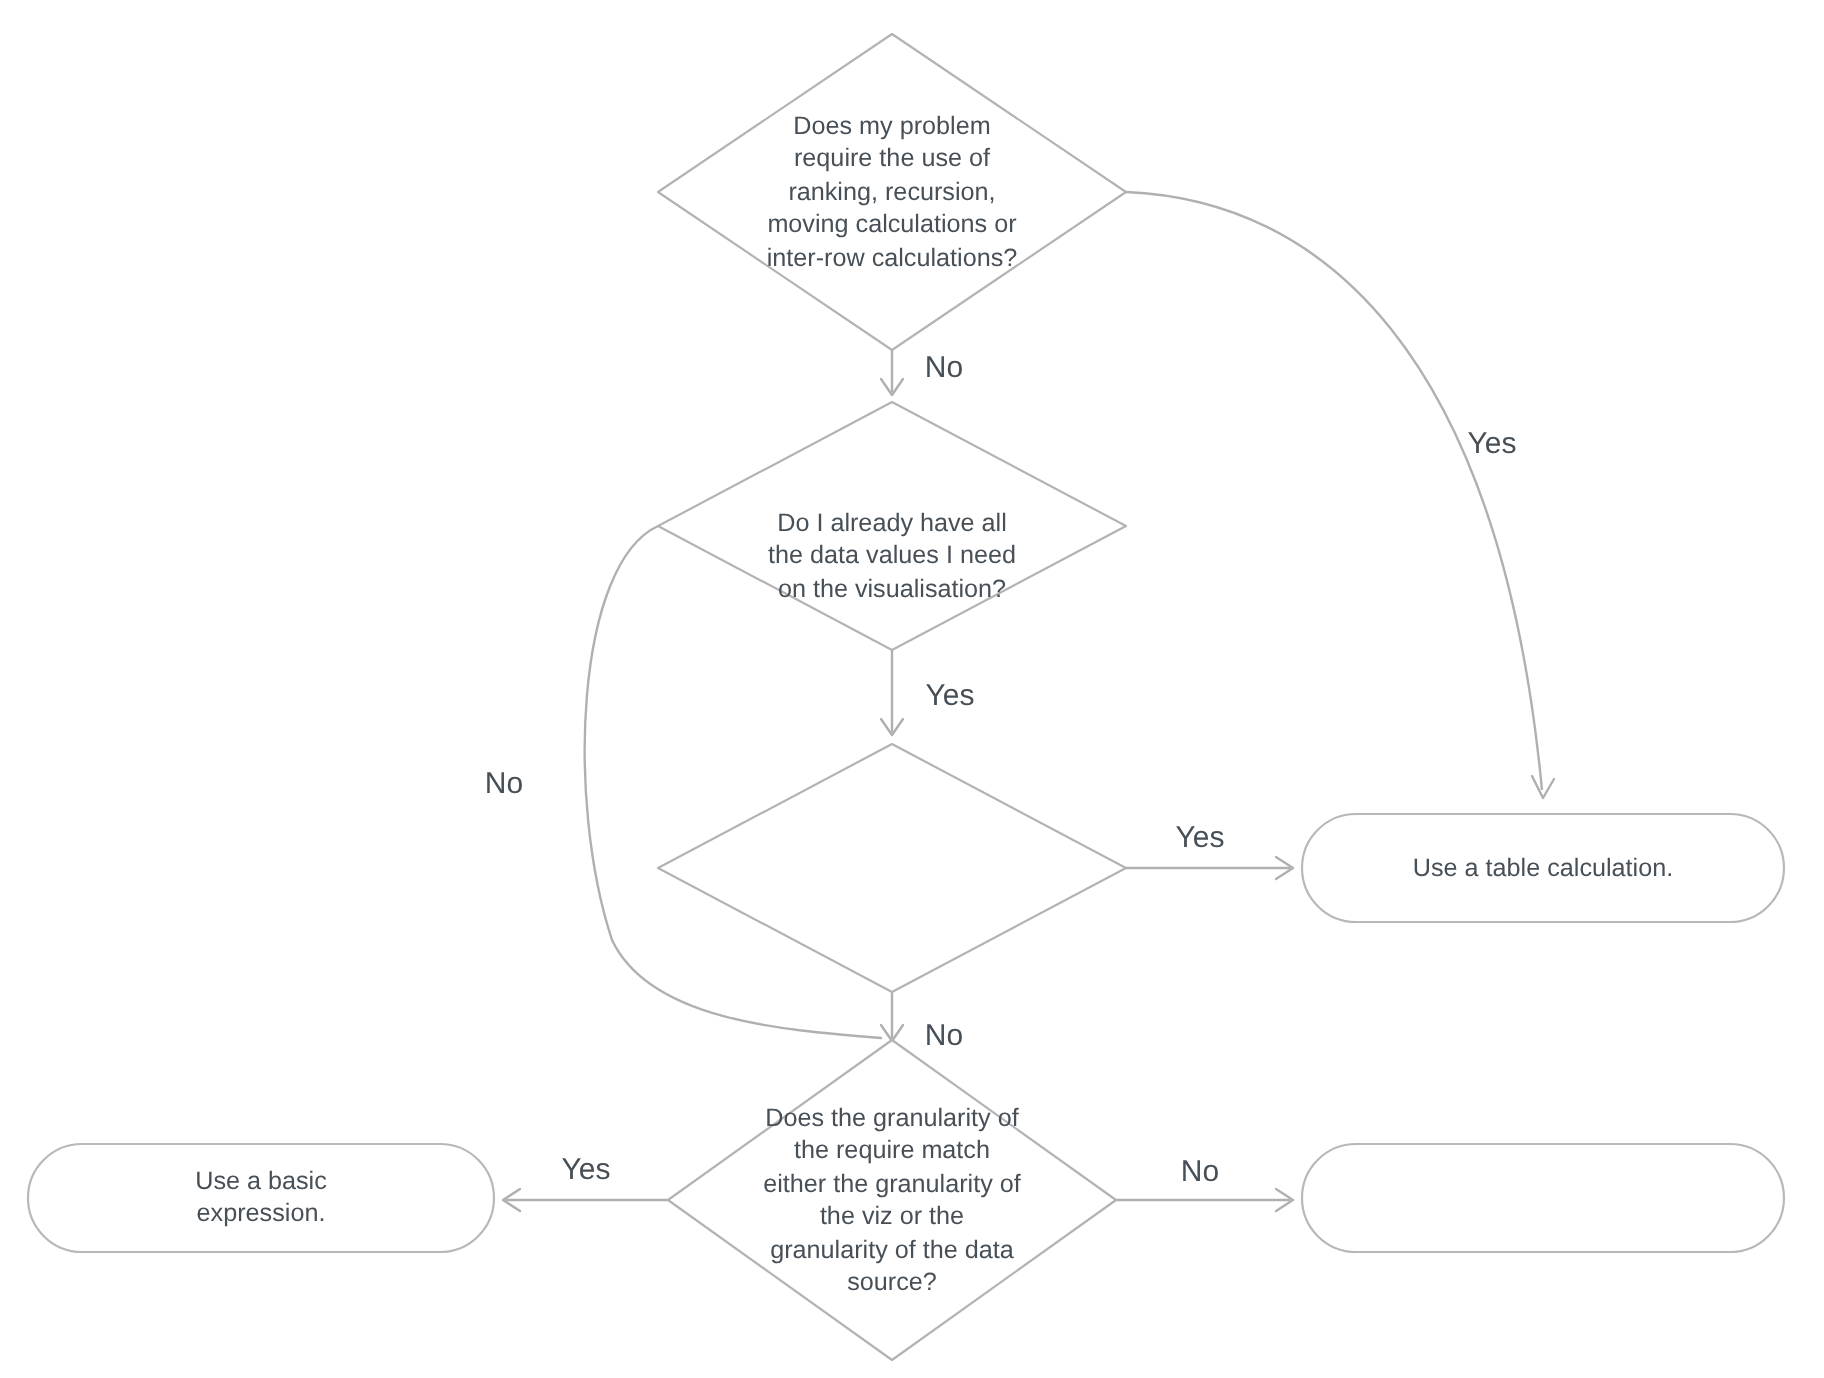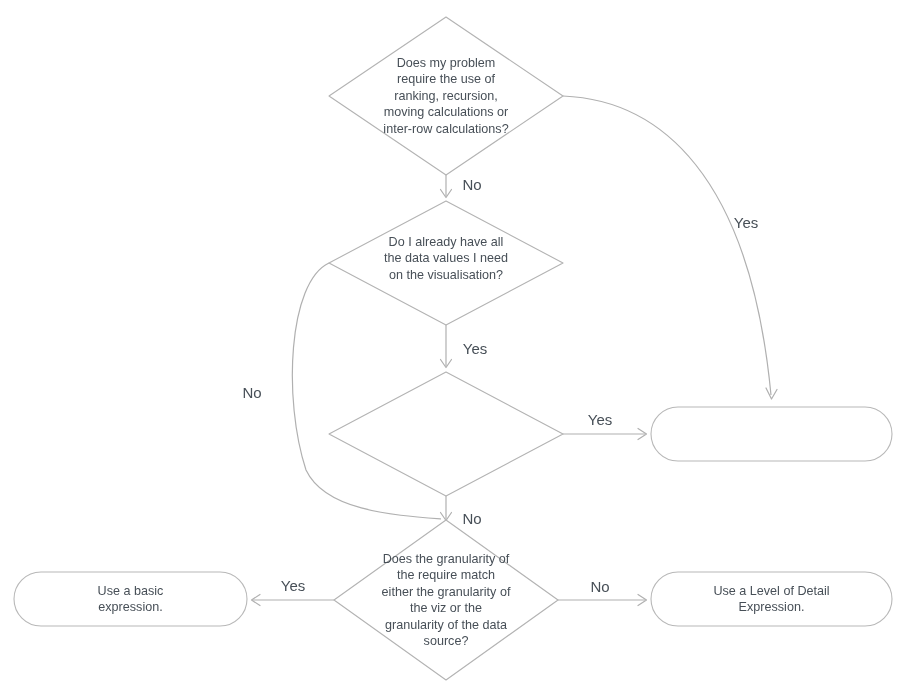--- a/index.html
+++ b/index.html
@@ -129,35 +129,34 @@
     <rect class="node-shape terminal" x="14" y="572" width="233" height="54" rx="27" ry="27"></rect>
 
   </svg>
 
   <div class="node-text" style="left:446px; top:96px; width:215px;">Does my problem
 require the use of
 ranking, recursion,
 moving calculations or
 inter-row calculations?</div>
 
-  <div class="node-text" style="left:446px; top:259px; width:215px;">Do I already have all
+  <div class="node-text" style="left:446px; top:278px; width:215px;">Do I already have all
 the data values I need
 on the visualisation?</div>
 
 
   <div class="node-text" style="left:446px; top:600px; width:205px;">Does the granularity of
 the require match
 either the granularity of
 the viz or the
 granularity of the data
 source?</div>
 
+  <div class="node-text" style="left:771.5px; top:434px; width:225px;">Use a table calculation.</div>
 
-  <div class="node-text" style="left:771.5px; top:599px; width:225px;">Use a Level of Detail
-Expression.</div>
 
   <div class="node-text" style="left:130.5px; top:599px; width:220px;">Use a basic
 expression.</div>
 
   <div class="edge-label" style="left:472px; top:184px;">No</div>
 
   <div class="edge-label" style="left:746px; top:222px;">Yes</div>
 
   <div class="edge-label" style="left:475px; top:348px;">Yes</div>
 

